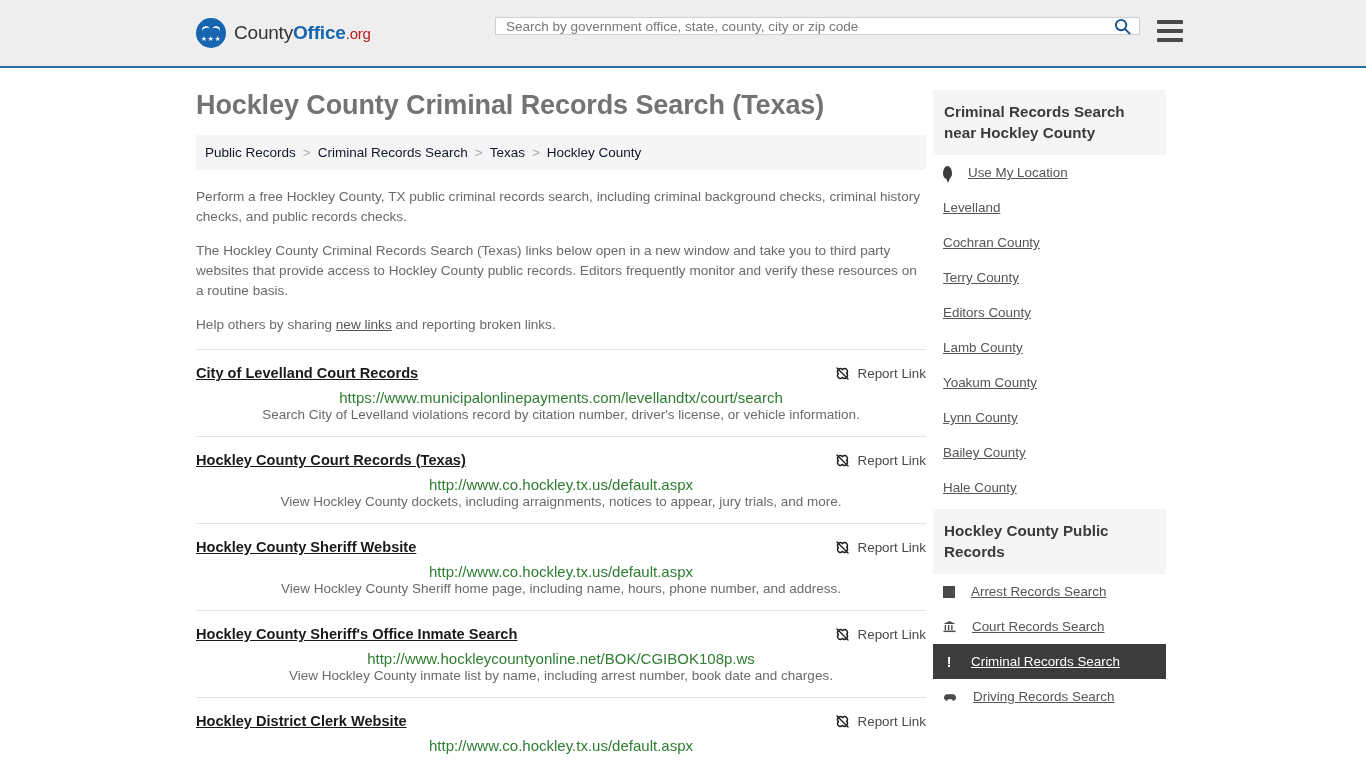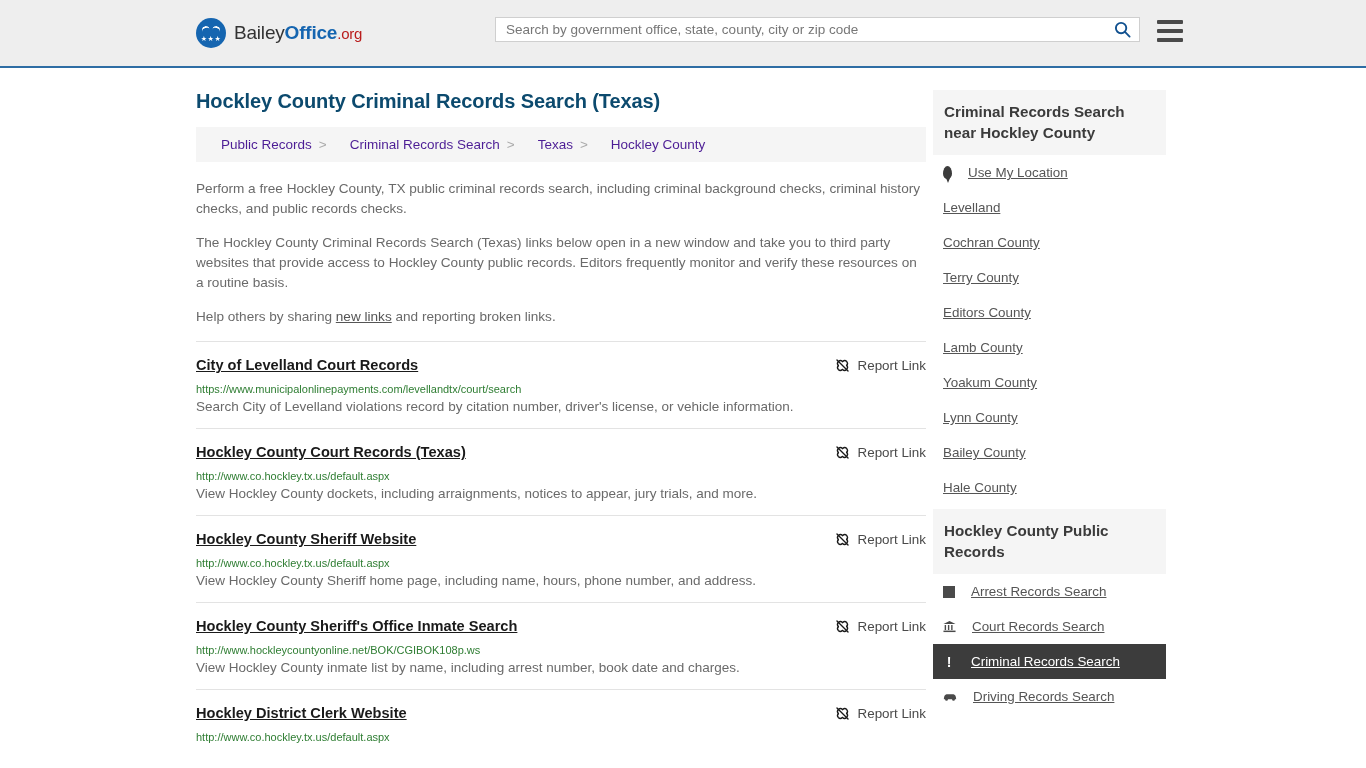--- a/index.html
+++ b/index.html
@@ -47,21 +47,21 @@
     letter-spacing: 0.5px; margin-top: 1px;
   }
   .brand-text { font-size: 19px; color: #333333; letter-spacing: -0.2px; white-space: nowrap; }
   .brand-text .b-blue { color: #1565b0; font-weight: bold; }
   .brand-text .b-dark { color: #333333; }
   .brand-text .b-tld  { color: #b91c1c; font-size: 15px; }
 
   .search-wrap {
     position: absolute;
     left: 495px; top: 17px;
-    width: 645px; height: 25px;
+    width: 645px; height: 18px;
     background: #ffffff;
     border: 1px solid #cfcfcf;
     display: flex; align-items: center;
   }
   .search-input {
     flex: 1;
     border: none; outline: none; background: transparent;
     font-family: "Liberation Sans", sans-serif;
     font-size: 13.5px; color: #444444;
     padding: 0 10px;
@@ -84,71 +84,72 @@
   
   .page {
     padding: 22px 190px 0 196px;
     display: flex;
     gap: 0;
   }
   .main-col { width: 730px; flex: none; }
   .side-col { width: 233px; flex: none; margin-left: 7px; }
 
   .page-title {
-    font-size: 20px;
+    font-size: 27px;
     font-weight: bold;
-    color: #0c4a6e;
+    color: #737373;
     margin: 0 0 14px 0;
     letter-spacing: -0.1px;
   }
 
   .breadcrumb {
     background: #f5f5f5;
     padding: 10px 9px;
     font-size: 13.5px;
     color: #666666;
     display: flex; align-items: center;
     flex-wrap: wrap;
     margin-bottom: 17px;
   }
-  .breadcrumb a { color: #4c1d95; text-decoration: none; margin-left: 16px; }
+  .breadcrumb a { color: #0f172a; text-decoration: none; }
   .breadcrumb .sep { color: #aaaaaa; margin: 0 7px; }
 
   .intro-p {
     font-size: 13.6px;
     line-height: 20px;
     color: #6a6a6a;
     margin: 4px 0 14px 0;
   }
   .intro-p a { color: #555555; text-decoration: underline; }
 
   
   .result {
     border-top: 1px solid #e3e3e3;
     padding: 14px 0 12px 0;
+    text-align: center;
   }
   .result:first-of-type { border-top: 1px solid #e3e3e3; }
   .result-head {
     display: flex; align-items: flex-start; justify-content: space-between;
   }
   .result-title {
     font-size: 14.6px;
     font-weight: bold;
     color: #1a1a1a;
     text-decoration: underline;
     cursor: pointer;
     line-height: 18px;
   }
   .report-link {
     display: flex; align-items: center; gap: 7px;
     cursor: pointer; flex: none; margin-left: 16px; padding-top: 1px;
   }
   .report-link .rl-label { font-size: 13.4px; color: #4a4a4a; }
   .result-url {
-    font-size: 11px;
+    font-size: 15px;
     color: #2e7d32;
     margin-top: 8px;
     line-height: 15px;
     word-break: break-all;
   }
   .result-desc {
     font-size: 13.5px;
     color: #6a6a6a;
     line-height: 19px;
   }
@@ -203,21 +204,21 @@
 </head>
 <body>
 
 <div class="site-header">
 
   <div class="brand">
     <div class="brand-mark">
       <div class="eagle"></div>
       <div class="stars">★★★</div>
     </div>
-    <div class="brand-text"><span class="b-dark">Bailey</span><span class="b-blue">Office</span><span class="b-tld">.org</span></div>
+    <div class="brand-text"><span class="b-dark">County</span><span class="b-blue">Office</span><span class="b-tld">.org</span></div>
   </div>
 
   <div class="search-wrap">
     <input class="search-input" type="text" placeholder="Search by government office, state, county, city or zip code" style="">
     <button class="search-btn">
       <svg width="17" height="17" viewBox="0 0 18 18">
         <circle cx="7.5" cy="7.5" r="5.5" fill="none" stroke="#10508f" stroke-width="2"></circle>
         <line x1="11.6" y1="11.6" x2="16.5" y2="16.5" stroke="#10508f" stroke-width="2" stroke-linecap="round"></line>
       </svg>
     </button>

